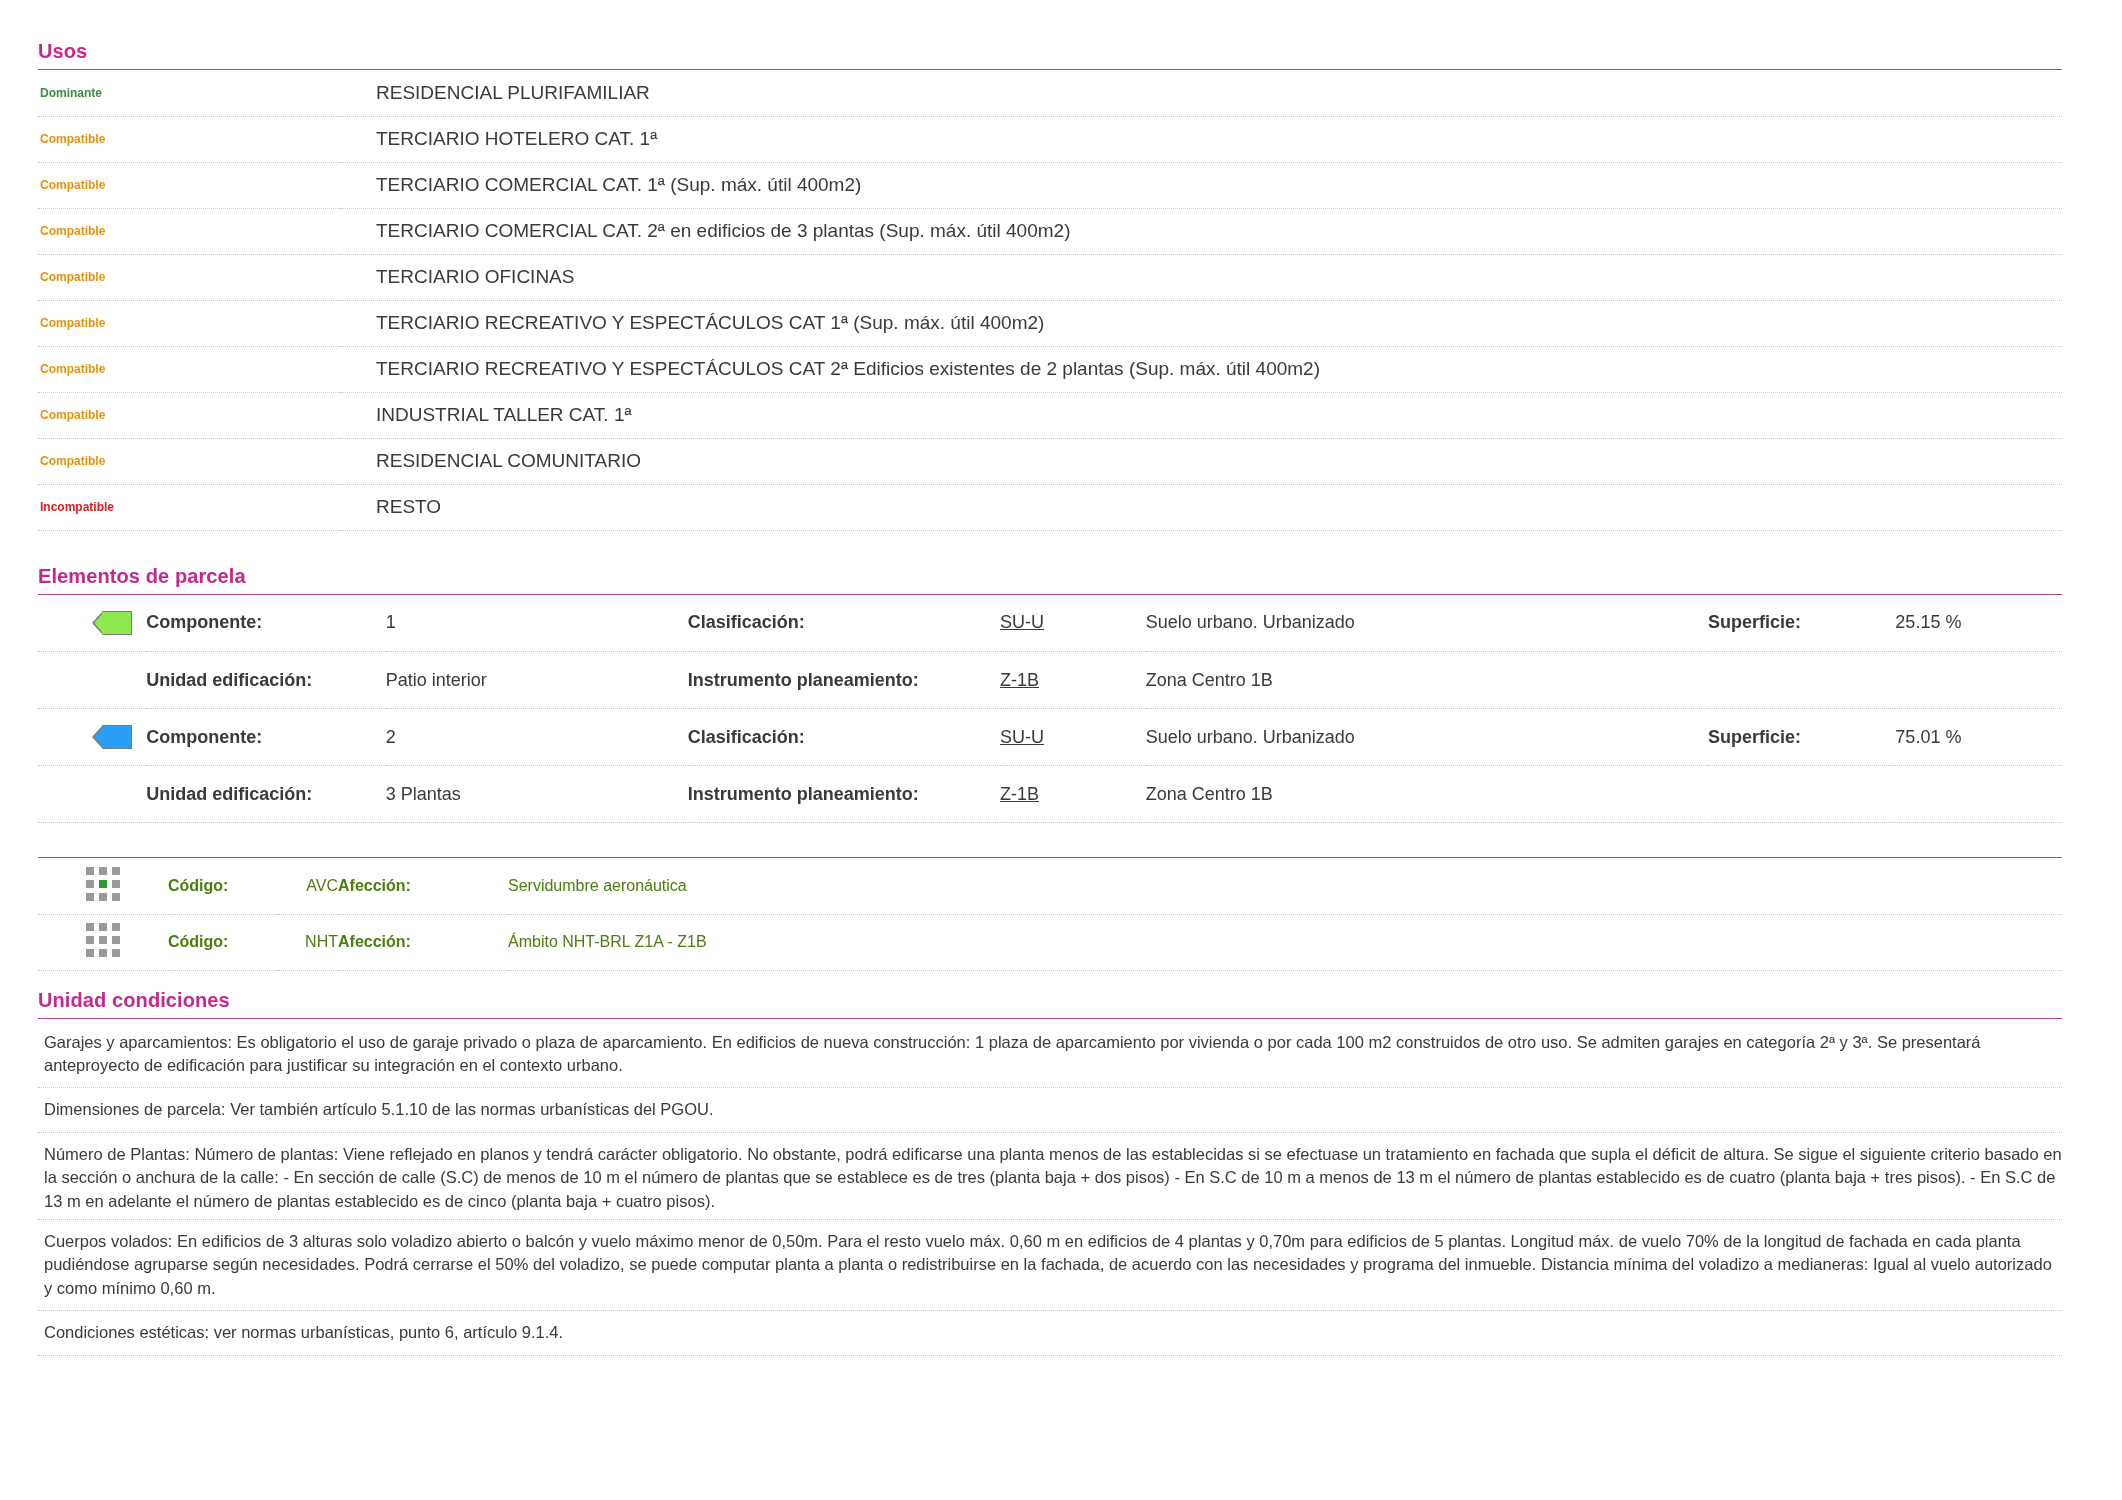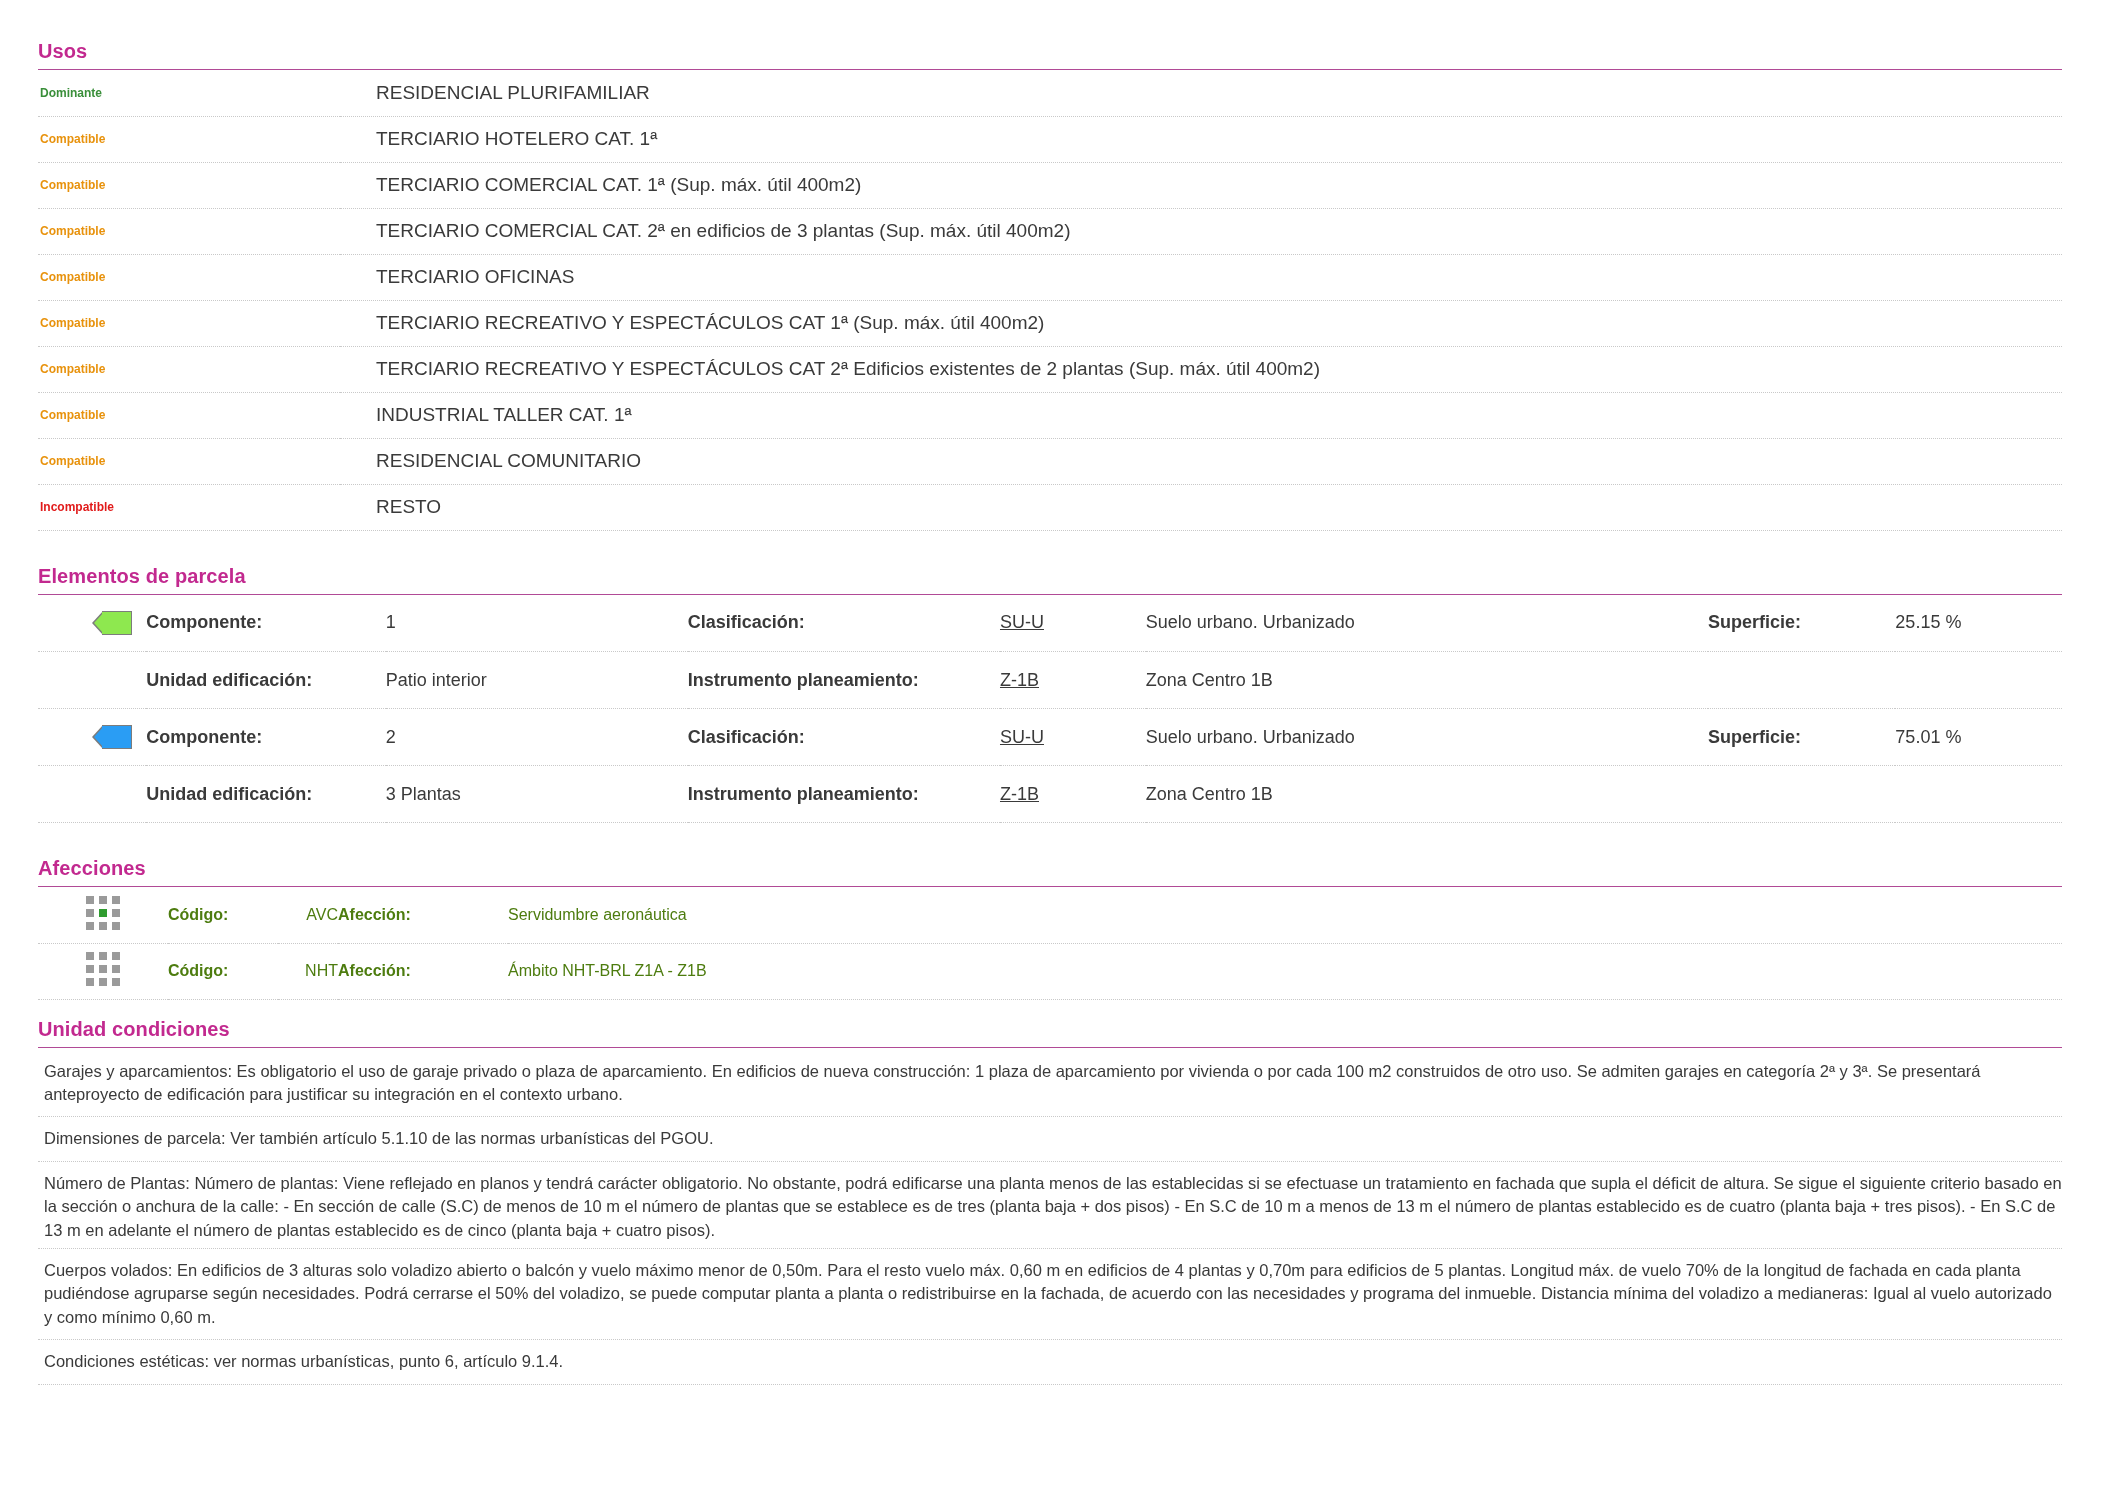--- a/index.html
+++ b/index.html
@@ -290,21 +290,20 @@
           <td class="col-lbl3"></td>
           <td class="col-v4"></td>
         </tr>
       </tbody>
     </table>
   </div>
 
   <div class="sec-gap"></div>
 
   <div>
-    <div class="section-title">Afecciones</div>
     <hr class="section-rule">
     <table class="afecciones">
       <tbody>
         <tr>
           <td class="af-icon">
             <span class="grid-icon">
               <i style="left:0px;top:0px"></i><i style="left:13px;top:0px"></i><i style="left:26px;top:0px"></i>
               <i style="left:0px;top:13px"></i><i class="g" style="left:13px;top:13px"></i><i style="left:26px;top:13px"></i>
               <i style="left:0px;top:26px"></i><i style="left:13px;top:26px"></i><i style="left:26px;top:26px"></i>
             </span>

